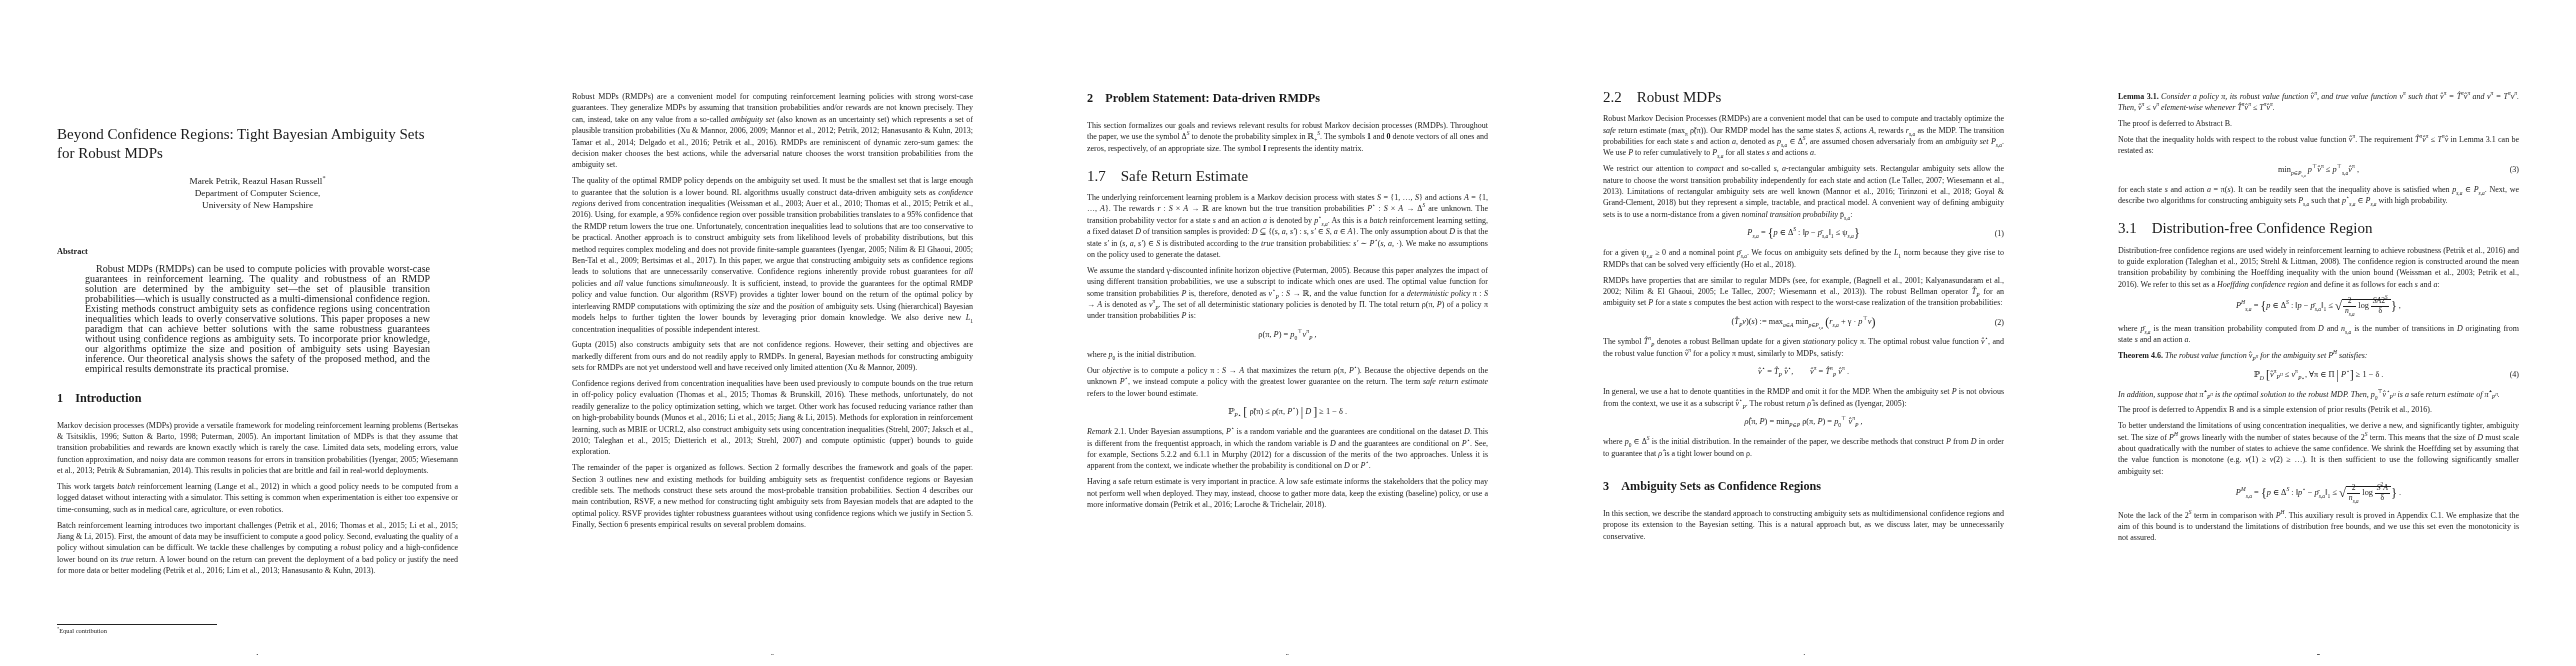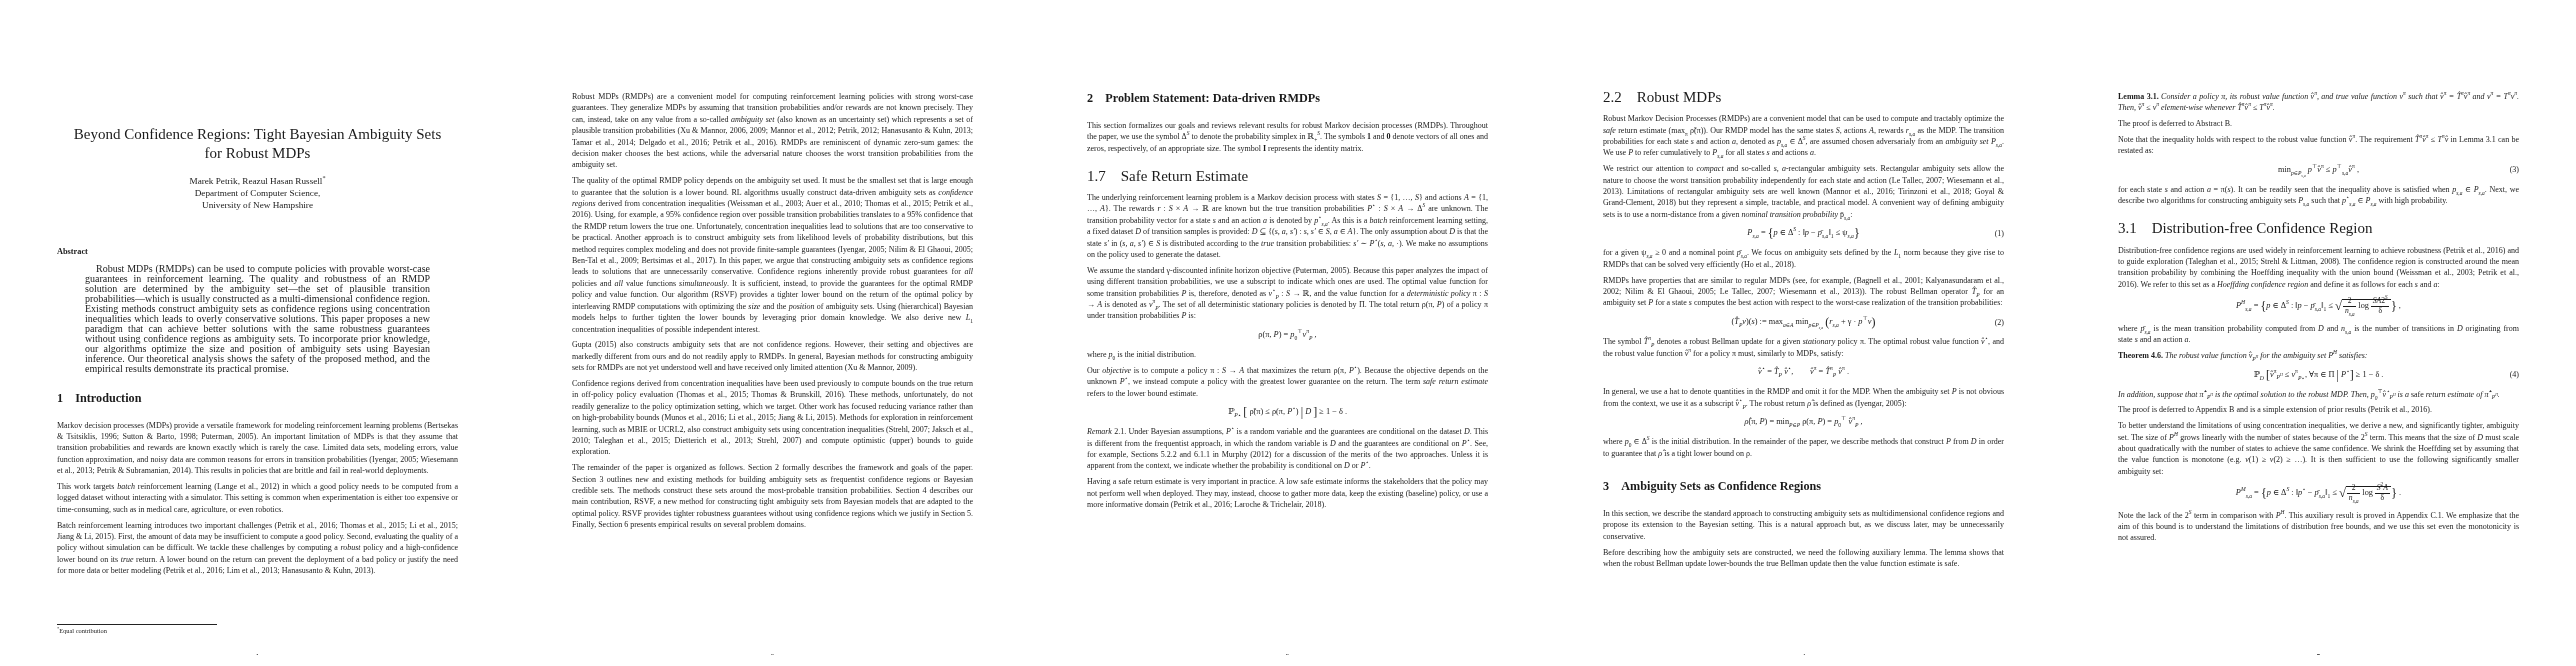--- a/index.html
+++ b/index.html
@@ -6,21 +6,21 @@
   #canvas {
     position:relative; width:2576px; height:667px; background:#ffffff;
     font-family:"Liberation Serif","DejaVu Serif",serif; color:#1b1b1b;
   }
   .page {
     position:absolute; top:0; width:515px; height:623px; background:#ffffff;
     padding:59px 57px 0 57px; box-sizing:border-box; overflow:hidden;margin-top:32px;
   }
   .page .blk:first-child { margin-top:0; }
   .par { font-size:8px; line-height:11.4px; text-align:justify; margin:0 0 4.4px 0; }
-  .title { font-size:15px; line-height:19px; text-align:center; margin:0 0 0 0; }
+  .title { font-size:15px; line-height:19px; margin:0 0 0 0; }
   .author-line { font-size:9.2px; line-height:12px; text-align:center; margin:0; }
   .abstract-head { font-size:8.3px; font-weight:bold; text-align:left; margin:0; }
   .abstract-par { width:345px; margin:7.8px auto 0 auto; font-size:10px; line-height:10px; text-align:justify; text-indent:11px; }
   .h1x { font-size:12.2px; line-height:15.6px; font-weight:bold; margin:20px 0 13.3px 0; }
   .h2x { font-size:15px; line-height:12.8px; font-weight:normal; margin:15.6px 0 9.4px 0; }
   .eq { position:relative; font-size:8.3px; line-height:1.55; text-align:center; margin:7.2px 0 7.2px 0; }
   .eq-num { position:absolute; right:0; top:50%; transform:translateY(-50%); font-size:8px; }
   .footnote { position:absolute; left:57px; top:592px; font-size:6.4px; line-height:8.3px; }
   .footnote::before { content:''; display:block; width:160px; border-top:0.6px solid #222; margin-bottom:2.2px; }
   .pageno { position:absolute; left:0; right:0; top:621px; text-align:center; font-size:8px; }
@@ -81,21 +81,20 @@
       <div class="blk par">for a given ψ<sub><i>s,a</i></sub> ≥ 0 and a nominal point <i>p</i>̄<sub><i>s,a</i></sub>. We focus on ambiguity sets defined by the <i>L</i><sub>1</sub> norm because they give rise to RMDPs that can be solved very efficiently (Ho et al., 2018).</div>
       <div class="blk par">RMDPs have properties that are similar to regular MDPs (see, for example, (Bagnell et al., 2001; Kalyanasundaram et al., 2002; Nilim &amp; El Ghaoui, 2005; Le Tallec, 2007; Wiesemann et al., 2013)). The robust Bellman operator <i>T̂</i><sub><i>P</i></sub> for an ambiguity set <i>P</i> for a state <i>s</i> computes the best action with respect to the worst-case realization of the transition probabilities:</div>
       <div class="blk eq"><span class="eq-main">(<i>T̂</i><sub><i>P</i></sub><i>v</i>)(<i>s</i>) := max<sub><i>a</i>∈<i>A</i></sub> min<sub><i>p</i>∈<i>P</i><sub><i>s,a</i></sub></sub> <span class="big">(</span><i>r</i><sub><i>s,a</i></sub> + γ · <i>p</i><sup>⊤</sup><i>v</i><span class="big">)</span></span><span class="eq-num">(2)</span></div>
       <div class="blk par">The symbol <i>T̂</i><sup>π</sup><sub><i>P</i></sub> denotes a robust Bellman update for a given <i>stationary</i> policy π. The optimal robust value function <i>v̂</i><sup>⋆</sup>, and the robust value function <i>v̂</i><sup>π</sup> for a policy π must, similarly to MDPs, satisfy:</div>
       <div class="blk eq"><span class="eq-main"><i>v̂</i><sup>⋆</sup> = <i>T̂</i><sub><i>P</i></sub> <i>v̂</i><sup>⋆</sup>,  <i>v̂</i><sup>π</sup> = <i>T̂</i><sup>π</sup><sub><i>P</i></sub> <i>v̂</i><sup>π</sup> .</span></div>
       <div class="blk par">In general, we use a hat to denote quantities in the RMDP and omit it for the MDP. When the ambiguity set <i>P</i> is not obvious from the context, we use it as a subscript <i>v̂</i><sup>⋆</sup><sub><i>P</i></sub>. The robust return <i>ρ̂</i> is defined as (Iyengar, 2005):</div>
       <div class="blk eq"><span class="eq-main"><i>ρ̂</i>(π, <i>P</i>) = min<sub><i>P</i>∈<i>P</i></sub> ρ(π, <i>P</i>) = <i>p</i><sub>0</sub><sup>⊤</sup> <i>v̂</i><sup>π</sup><sub><i>P</i></sub> ,</span></div>
       <div class="blk par">where <i>p</i><sub>0</sub> ∈ Δ<sup><i>S</i></sup> is the initial distribution. In the remainder of the paper, we describe methods that construct <i>P</i> from <i>D</i> in order to guarantee that <i>ρ̂</i> is a tight lower bound on ρ.</div>
       <div class="blk h1x">3 Ambiguity Sets as Confidence Regions</div>
       <div class="blk par">In this section, we describe the standard approach to constructing ambiguity sets as multidimensional confidence regions and propose its extension to the Bayesian setting. This is a natural approach but, as we discuss later, may be unnecessarily conservative.</div>
-      <div class="blk par">Before describing how the ambiguity sets are constructed, we need the following auxiliary lemma. The lemma shows that when the robust Bellman update lower-bounds the true Bellman update then the value function estimate is safe.</div>
       <div class="blk pageno">4</div>
     </div>
   <div class="page" style="left:2061px">
       <div class="blk par"><b>Lemma 3.1.</b> <i>Consider a policy π, its robust value function v̂<sup>π</sup>, and true value function v<sup>π</sup> such that v̂<sup>π</sup> = T̂<sup>π</sup>v̂<sup>π</sup> and v<sup>π</sup> = T<sup>π</sup>v<sup>π</sup>. Then, v̂<sup>π</sup> ≤ v<sup>π</sup> element-wise whenever T̂<sup>π</sup>v̂<sup>π</sup> ≤ T<sup>π</sup>v̂<sup>π</sup>.</i></div>
       <div class="blk par">The proof is deferred to Abstract B.</div>
       <div class="blk par">Note that the inequality holds with respect to the robust value function <i>v̂</i><sup>π</sup>. The requirement <i>T̂</i><sup>π</sup><i>v̂</i><sup>π</sup> ≤ <i>T</i><sup>π</sup><i>v̂</i> in Lemma 3.1 can be restated as:</div>
       <div class="blk eq"><span class="eq-main">min<sub><i>p</i>∈<i>P</i><sub><i>s,a</i></sub></sub> <i>p</i><sup>⊤</sup><i>v̂</i><sup>π</sup> ≤ <i>p</i><sup>⊤</sup><sub><i>s,a</i></sub><i>v̂</i><sup>π</sup> ,</span><span class="eq-num">(3)</span></div>
       <div class="blk par">for each state <i>s</i> and action <i>a</i> = π(<i>s</i>). It can be readily seen that the inequality above is satisfied when <i>p</i><sub><i>s,a</i></sub> ∈ <i>P</i><sub><i>s,a</i></sub>. Next, we describe two algorithms for constructing ambiguity sets <i>P</i><sub><i>s,a</i></sub> such that <i>p</i><sup>⋆</sup><sub><i>s,a</i></sub> ∈ <i>P</i><sub><i>s,a</i></sub> with high probability.</div>
       <div class="blk h2x">3.1 Distribution-free Confidence Region</div>
       <div class="blk par">Distribution-free confidence regions are used widely in reinforcement learning to achieve robustness (Petrik et al., 2016) and to guide exploration (Taleghan et al., 2015; Strehl &amp; Littman, 2008). The confidence region is constructed around the mean transition probability by combining the Hoeffding inequality with the union bound (Weissman et al., 2003; Petrik et al., 2016). We refer to this set as a <i>Hoeffding confidence region</i> and define it as follows for each <i>s</i> and <i>a</i>:</div>

